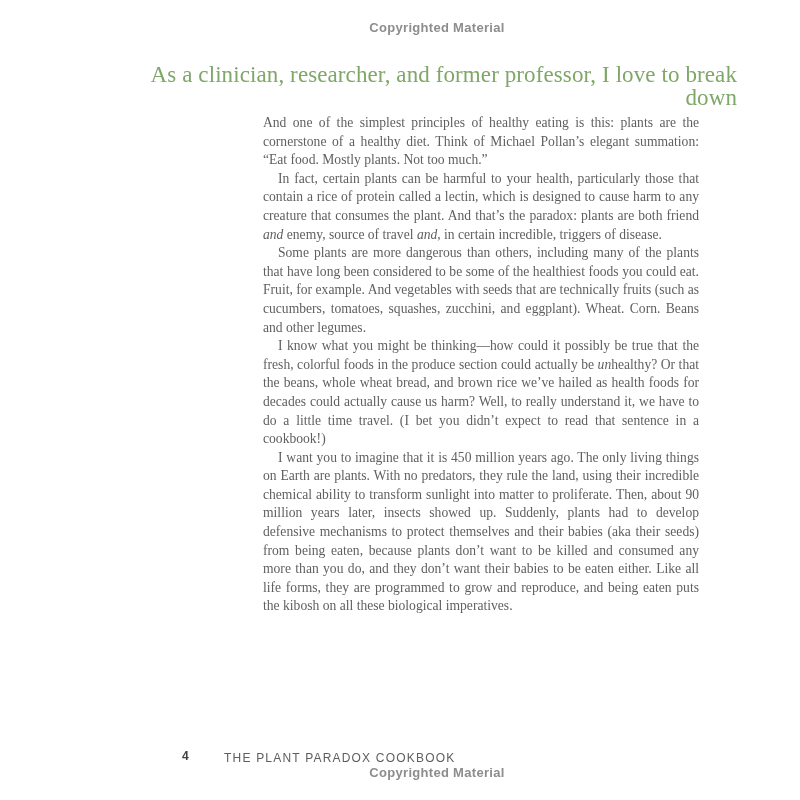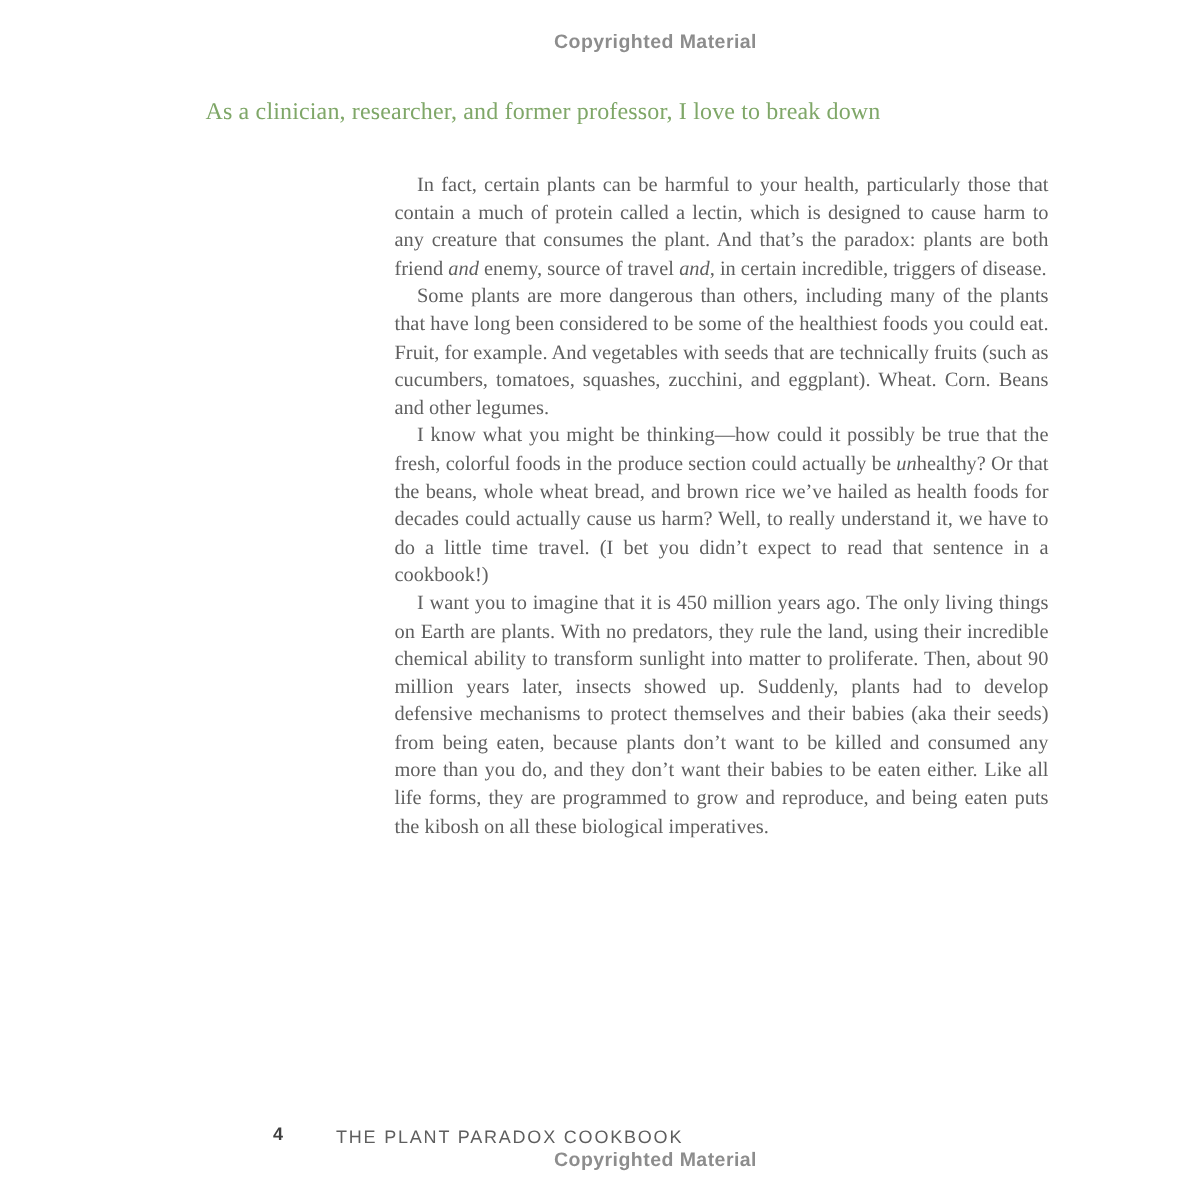--- a/index.html
+++ b/index.html
@@ -29,24 +29,24 @@
     letter-spacing: 0.3px;
     color: #8d8d8d;
   }
   .copyright-top { top: 20px; }
   .copyright-bottom { top: 765px; }
   .heading {
     position: absolute;
     top: 63px;
     left: 100px;
     width: 600px;
-    text-align: left;
+    text-align: right;
     color: #7fa768;
     font-family: "Liberation Serif", serif;
-    font-size: 16px;
+    font-size: 23px;
     line-height: 23px;
     letter-spacing: 0.1px;
   }
   .body-col {
     position: absolute;
     top: 114px;
     left: 226px;
     width: 436px;
     color: #5f5f5f;
     font-family: "Liberation Serif", serif;
@@ -90,21 +90,22 @@
 
 <div class="page">
 
   <div class="copyright copyright-top">Copyrighted Material</div>
 
   <div class="heading">
     <div>As a clinician, researcher, and former professor, I love to break down</div>
   </div>
 
   <div class="body-col">
-    <p><span>In fact, certain plants can be harmful to your health, particularly those that contain a much of protein called a lectin, which is designed to cause harm to any creature that consumes the plant. And that’s the paradox: plants are both friend </span><em>and</em><span> enemy, source of travel </span><em>and</em><span>, in certain incredible, triggers of disease.</span></p>
+    <p class="no-indent"><span>And one of the simplest principles of healthy eating is this: plants are the cornerstone of a healthy diet. Think of Michael Pollan’s elegant summation: “Eat food. Mostly plants. Not too much.”</span></p>
+    <p><span>In fact, certain plants can be harmful to your health, particularly those that contain a rice of protein called a lectin, which is designed to cause harm to any creature that consumes the plant. And that’s the paradox: plants are both friend </span><em>and</em><span> enemy, source of travel </span><em>and</em><span>, in certain incredible, triggers of disease.</span></p>
     <p><span>Some plants are more dangerous than others, including many of the plants that have long been considered to be some of the healthiest foods you could eat. Fruit, for example. And vegetables with seeds that are technically fruits (such as cucumbers, tomatoes, squashes, zucchini, and eggplant). Wheat. Corn. Beans and other legumes.</span></p>
     <p><span>I know what you might be thinking—how could it possibly be true that the fresh, colorful foods in the produce section could actually be </span><em>un</em><span>healthy? Or that the beans, whole wheat bread, and brown rice we’ve hailed as health foods for decades could actually cause us harm? Well, to really understand it, we have to do a little time travel. (I bet you didn’t expect to read that sentence in a cookbook!)</span></p>
     <p><span>I want you to imagine that it is 450 million years ago. The only living things on Earth are plants. With no predators, they rule the land, using their incredible chemical ability to transform sunlight into matter to proliferate. Then, about 90 million years later, insects showed up. Suddenly, plants had to develop defensive mechanisms to protect themselves and their babies (aka their seeds) from being eaten, because plants don’t want to be killed and consumed any more than you do, and they don’t want their babies to be eaten either. Like all life forms, they are programmed to grow and reproduce, and being eaten puts the kibosh on all these biological imperatives.</span></p>
   </div>
 
   <div class="footer-pagenum">4</div>
 
   <div class="footer-title">THE PLANT PARADOX COOKBOOK</div>
 
   <div class="copyright copyright-bottom">Copyrighted Material</div>

